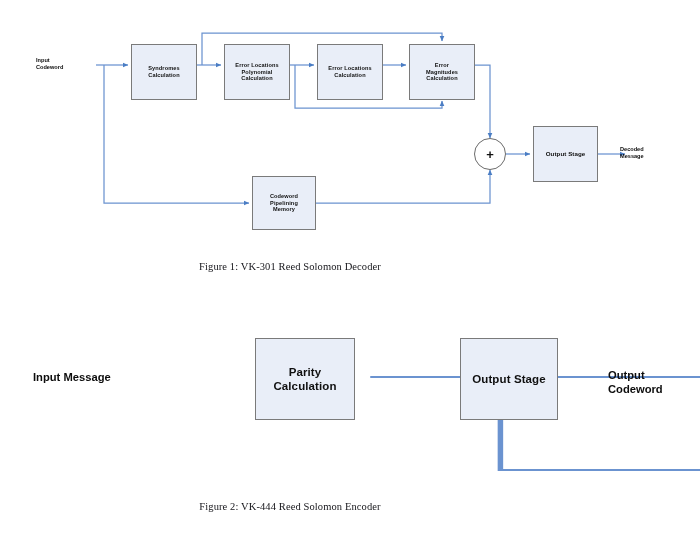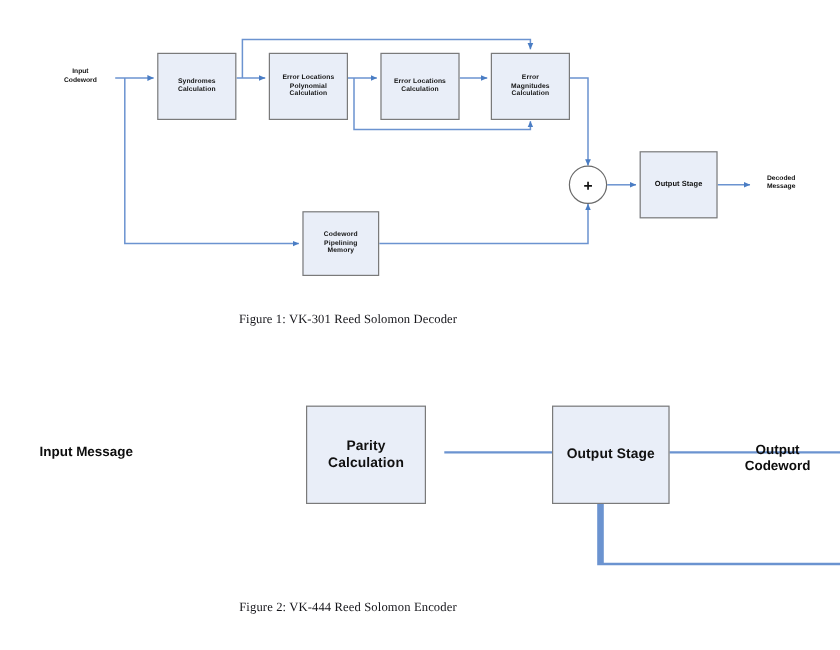--- a/index.html
+++ b/index.html
@@ -59,21 +59,21 @@
     font-size: 11.5px;
     font-weight: 700;
     letter-spacing: 0.01em;
     border: 1.6px solid #7a7a7a;
     padding: 3px;
   }
 
   
   .ioLabel {
     position: absolute;
-    text-align: center;
+    text-align: left;
     line-height: 1.25;
     color: #0d0d0d;
     z-index: 3;
   }
   .ioLabel.small { font-size: 5.6px; font-weight: 700; }
   .ioLabel.big { font-size: 11.2px; font-weight: 700; }
 
   
   .adder {
     position: absolute;

